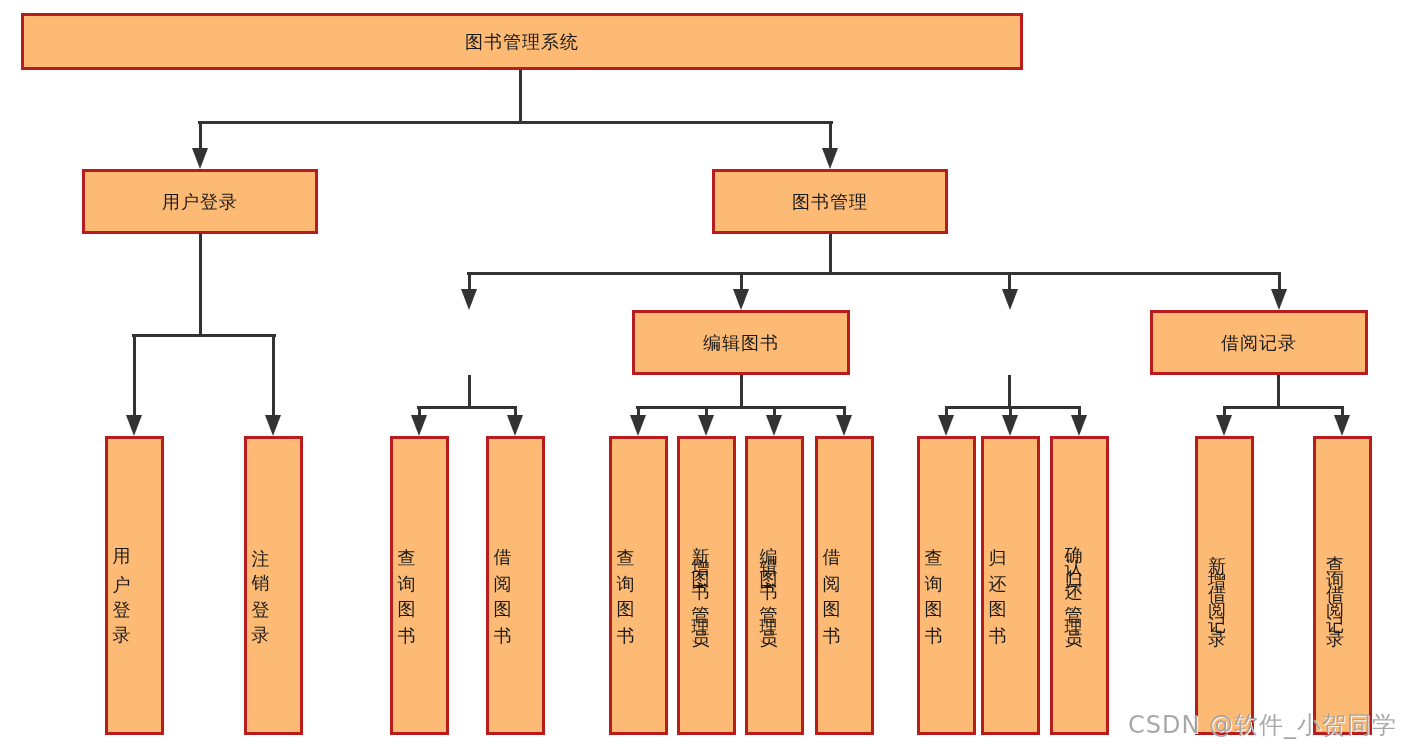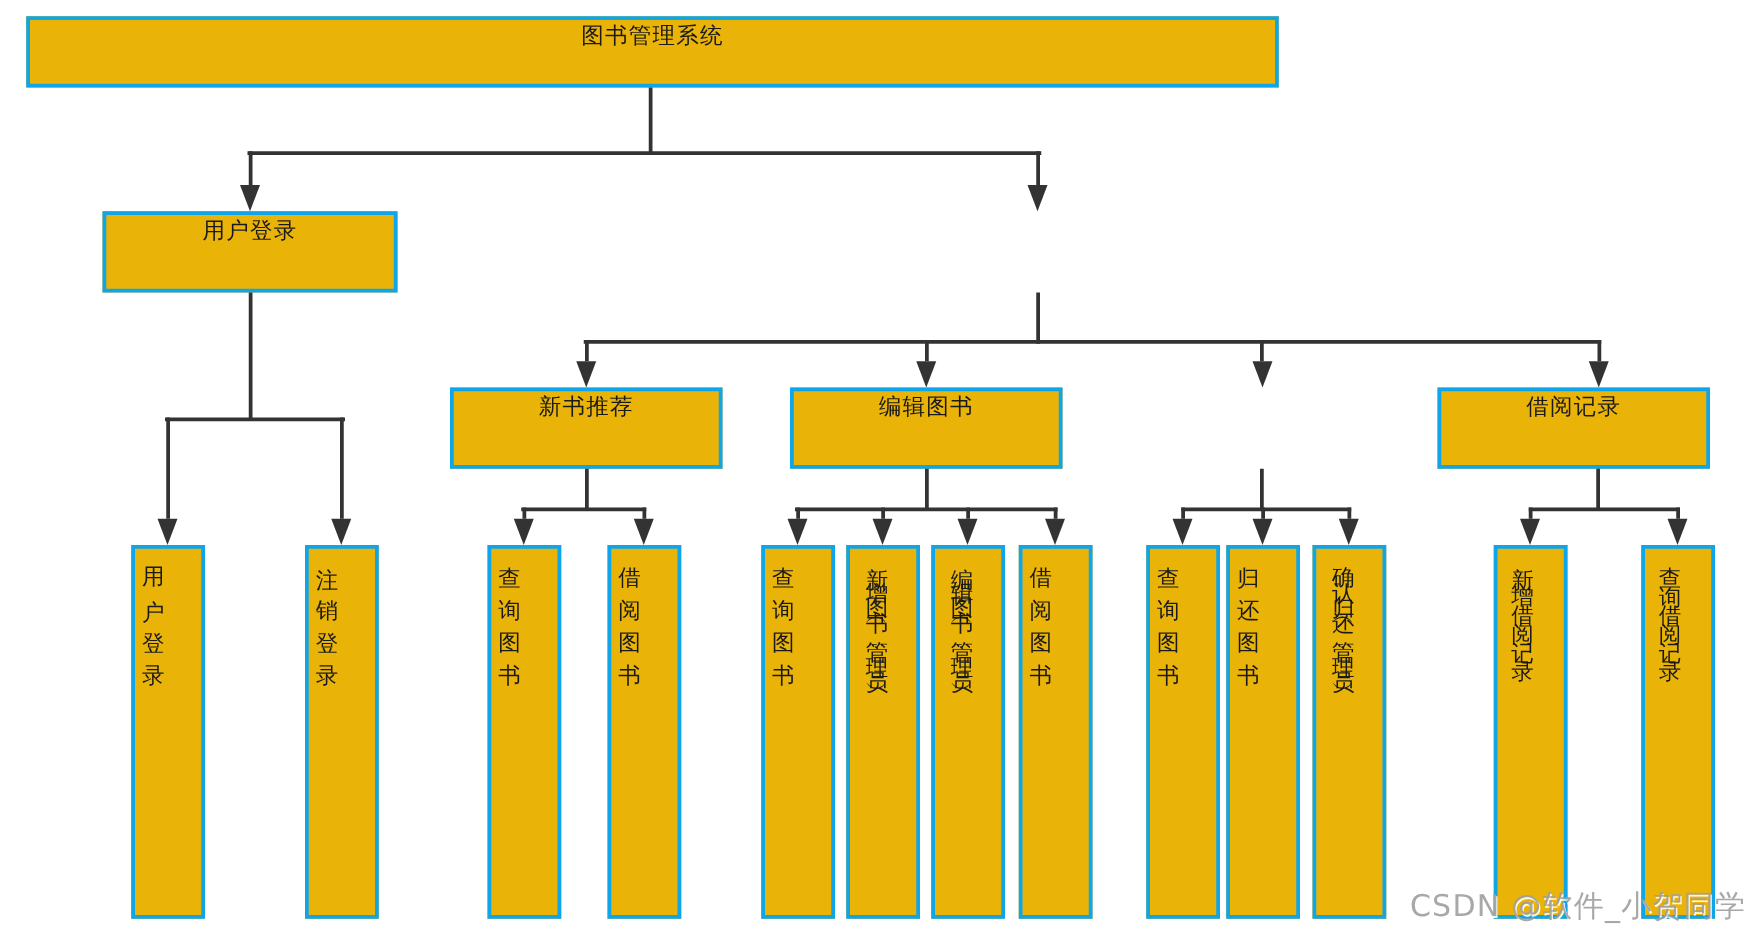--- a/index.html
+++ b/index.html
@@ -8,23 +8,23 @@
     width: 1405px; height: 747px;
     position: relative; overflow: hidden;
     font-family: "DejaVu Sans", "Liberation Sans", sans-serif;
     color: #1a1a1a;
   }
   .stage { position: absolute; inset: 0; }
 
   
   .box {
     position: absolute;
-    border: 3px solid #0ea5e9;
-    background: #eab308;
-    display: flex; align-items: flex-start; justify-content: center;
+    border: 3px solid #b91c1c;
+    background: #fdba74;
+    display: flex; align-items: center; justify-content: center;
     text-align: center;
   }
   .hlabel { font-size: 18px; letter-spacing: 1px; white-space: nowrap; }
 
   
   .leaf { top: 436px; width: 59px; height: 299px; }
   .vtext {
     writing-mode: vertical-rl;
     text-orientation: mixed;
     font-size: 18px; line-height: 1;
@@ -64,42 +64,42 @@
   <div class="line" style="left:519px; top:70px; width:3px; height:52px;"></div>
   <div class="line" style="left:198px; top:121px; width:635px; height:3px;"></div>
   <div class="line" style="left:199px; top:121px; width:3px; height:28px;"></div>
   <div class="arrow" style="left:192px; top:148px;"></div>
   <div class="line" style="left:829px; top:121px; width:3px; height:28px;"></div>
   <div class="arrow" style="left:822px; top:148px;"></div>
 
   <div class="box" style="left:82px; top:169px; width:236px; height:65px;">
     <span class="hlabel">用户登录</span>
   </div>
+  <div class="box" style="left:712px; top:169px; width:236px; height:65px;">
+    <span class="hlabel">图书管理</span>
+  </div>
 
   <div class="line" style="left:199px; top:234px; width:3px; height:102px;"></div>
   <div class="line" style="left:132px; top:334px; width:144px; height:3px;"></div>
   <div class="line" style="left:133px; top:334px; width:3px; height:81px;"></div>
   <div class="arrow" style="left:126px; top:415px;"></div>
   <div class="line" style="left:272px; top:334px; width:3px; height:81px;"></div>
   <div class="arrow" style="left:265px; top:415px;"></div>
 
   <div class="line" style="left:829px; top:234px; width:3px; height:41px;"></div>
   <div class="line" style="left:467px; top:272px; width:814px; height:3px;"></div>
   <div class="line" style="left:468px; top:272px; width:3px; height:17px;"></div>
   <div class="arrow" style="left:461px; top:289px;"></div>
   <div class="line" style="left:740px; top:272px; width:3px; height:17px;"></div>
   <div class="arrow" style="left:733px; top:289px;"></div>
   <div class="line" style="left:1008px; top:272px; width:3px; height:17px;"></div>
   <div class="arrow" style="left:1002px; top:289px;"></div>
   <div class="line" style="left:1278px; top:272px; width:3px; height:17px;"></div>
   <div class="arrow" style="left:1271px; top:289px;"></div>
 
-  <div class="box" style="left:360px; top:310px; width:218px; height:65px;">
-    <span class="hlabel">新书推荐</span>
-  </div>
   <div class="box" style="left:632px; top:310px; width:218px; height:65px;">
     <span class="hlabel">编辑图书</span>
   </div>
   <div class="box" style="left:1150px; top:310px; width:218px; height:65px;">
     <span class="hlabel">借阅记录</span>
   </div>
 
   <div class="line" style="left:468px; top:375px; width:3px; height:33px;"></div>
   <div class="line" style="left:417px; top:406px; width:100px; height:3px;"></div>
   <div class="line" style="left:418px; top:406px; width:3px; height:9px;"></div>

